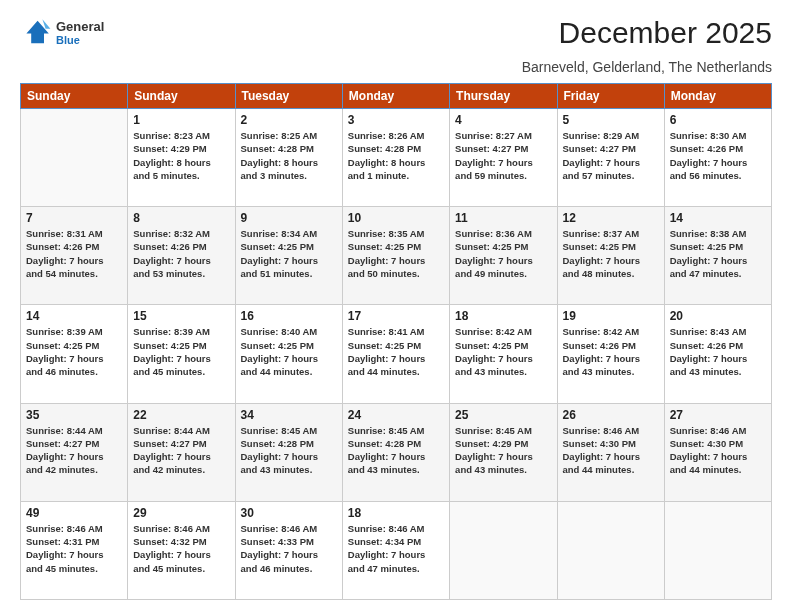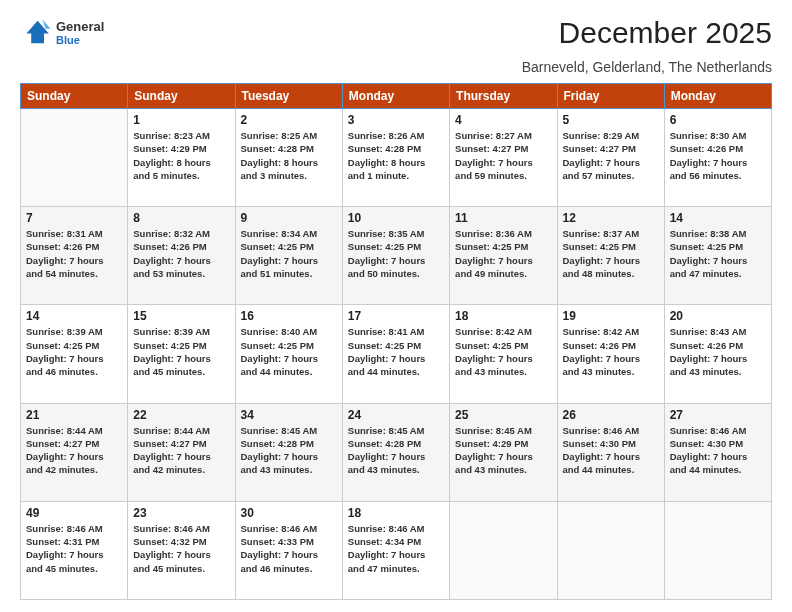--- a/index.html
+++ b/index.html
@@ -204,21 +204,21 @@
             <span class="day-number">19</span>
             <div class="day-info">Sunrise: 8:42 AM<br>Sunset: 4:26 PM<br>Daylight: 7 hours and 43 minutes.</div>
           </td>
           <td>
             <span class="day-number">20</span>
             <div class="day-info">Sunrise: 8:43 AM<br>Sunset: 4:26 PM<br>Daylight: 7 hours and 43 minutes.</div>
           </td>
         </tr>
         <tr>
           <td>
-            <span class="day-number">21</span>
+            <span class="day-number">35</span>
             <div class="day-info">Sunrise: 8:44 AM<br>Sunset: 4:27 PM<br>Daylight: 7 hours and 42 minutes.</div>
           </td>
           <td>
             <span class="day-number">22</span>
             <div class="day-info">Sunrise: 8:44 AM<br>Sunset: 4:27 PM<br>Daylight: 7 hours and 42 minutes.</div>
           </td>
           <td>
             <span class="day-number">34</span>
             <div class="day-info">Sunrise: 8:45 AM<br>Sunset: 4:28 PM<br>Daylight: 7 hours and 43 minutes.</div>
           </td>
@@ -238,21 +238,21 @@
             <span class="day-number">27</span>
             <div class="day-info">Sunrise: 8:46 AM<br>Sunset: 4:30 PM<br>Daylight: 7 hours and 44 minutes.</div>
           </td>
         </tr>
         <tr>
           <td>
             <span class="day-number">49</span>
             <div class="day-info">Sunrise: 8:46 AM<br>Sunset: 4:31 PM<br>Daylight: 7 hours and 45 minutes.</div>
           </td>
           <td>
-            <span class="day-number">23</span>
+            <span class="day-number">29</span>
             <div class="day-info">Sunrise: 8:46 AM<br>Sunset: 4:32 PM<br>Daylight: 7 hours and 45 minutes.</div>
           </td>
           <td>
             <span class="day-number">30</span>
             <div class="day-info">Sunrise: 8:46 AM<br>Sunset: 4:33 PM<br>Daylight: 7 hours and 46 minutes.</div>
           </td>
           <td>
             <span class="day-number">18</span>
             <div class="day-info">Sunrise: 8:46 AM<br>Sunset: 4:34 PM<br>Daylight: 7 hours and 47 minutes.</div>
           </td>

